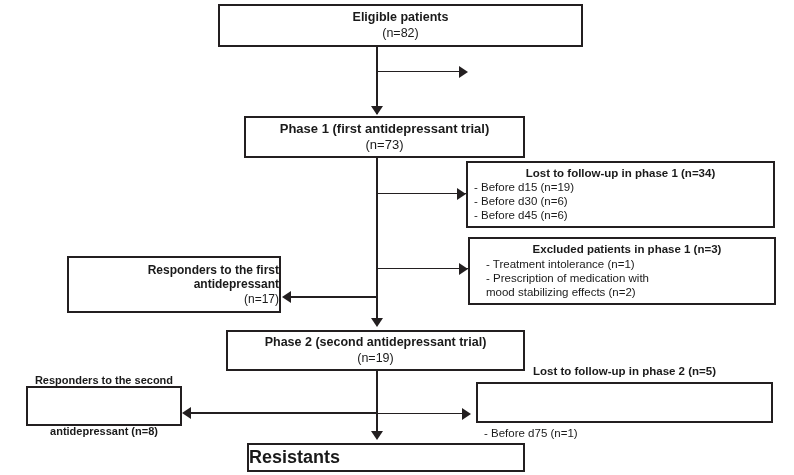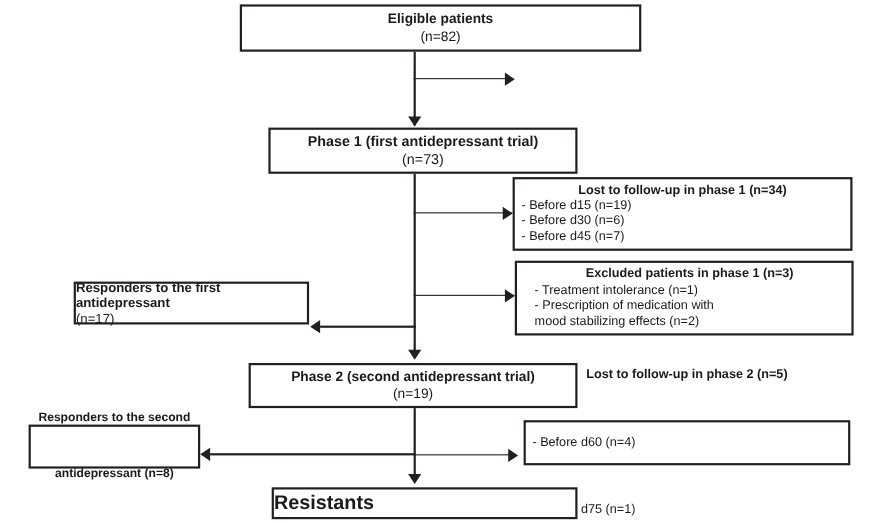--- a/index.html
+++ b/index.html
@@ -130,49 +130,48 @@
 
   <div class="box" style="left:231px; top:116px; width:281px; height:42px; font-size:13px; align-items:center;">
     <span class="ln bold ctr">Phase 1 (first antidepressant trial)</span>
     <span class="ln reg ctr">(n=73)</span>
   </div>
 
   <div class="box listbox" style="left:453px; top:161px; width:309px; height:67px; font-size:11.5px;">
     <span class="hdr">Lost to follow-up in phase 1 (n=34)</span>
     <span class="li">- Before d15 (n=19)</span>
     <span class="li">- Before d30 (n=6)</span>
-    <span class="li">- Before d45 (n=7)</span>
+    <span class="li">- Before d45 (n=6)</span>
   </div>
 
   <div class="box listbox" style="left:455px; top:237px; width:308px; height:68px; font-size:11.5px;padding-left:16px;">
     <span class="hdr">Excluded patients in phase 1 (n=3)</span>
     <span class="li">-    Treatment intolerance (n=1)</span>
     <span class="li">-    Prescription of medication with</span>
     <span class="li">     mood stabilizing effects (n=2)</span>
   </div>
 
-  <div class="box" style="left:54px; top:256px; width:214px; height:39px; font-size:12px; align-items:flex-start;">
+  <div class="box" style="left:54px; top:256px; width:214px; height:57px; font-size:12px; align-items:flex-end;">
     <span class="ln bold ctr">Responders to the first</span>
     <span class="ln bold ctr">antidepressant</span>
     <span class="ln reg ctr">(n=17)</span>
   </div>
 
   <div class="box" style="left:213px; top:330px; width:299px; height:41px; font-size:12.5px; align-items:center;">
     <span class="ln bold ctr">Phase 2 (second antidepressant trial)</span>
     <span class="ln reg ctr">(n=19)</span>
   </div>
 
   <div class="box" style="left:13px; top:386px; width:156px; height:40px; font-size:11px; align-items:center;gap:37px;">
     <span class="ln bold ctr">Responders to the second</span>
     <span class="ln bold ctr">antidepressant  (n=8)</span>
   </div>
 
   <div class="box listbox" style="left:463px; top:382px; width:297px; height:41px; font-size:11.5px;gap:47px;">
     <span class="hdr">Lost to follow-up in phase 2 (n=5)</span>
-    <span class="li">-     Before d60 (n=4)</span>
     <span class="li">-     Before d75 (n=1)</span>
   </div>
 
   <div class="box" style="left:234px; top:443px; width:278px; height:29px; font-size:18px; align-items:flex-start;">
     <span class="ln bold ctr">Resistants</span>
   </div>
 
 </div>
 
 </body></html>

